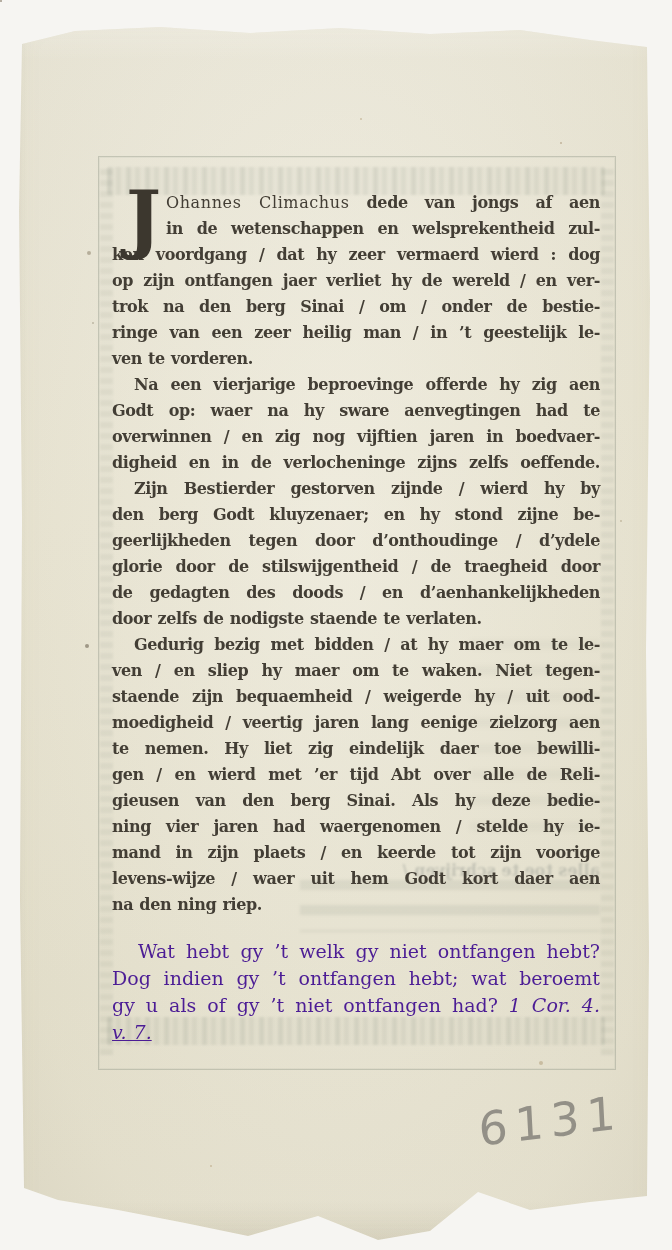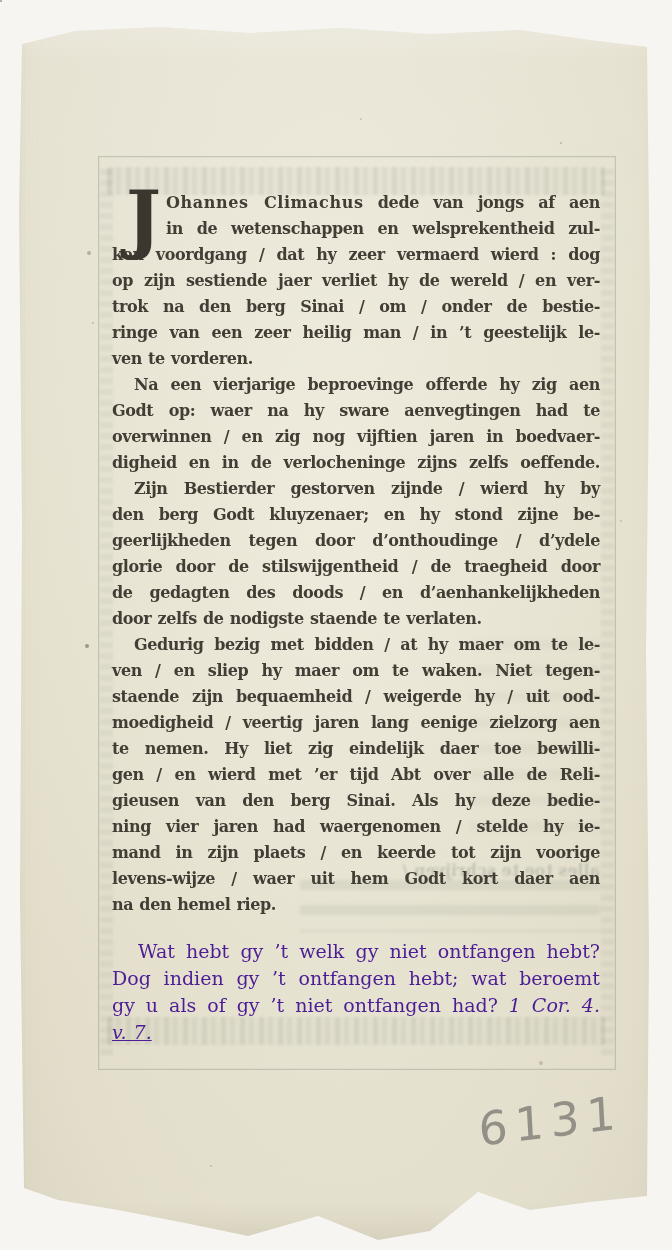--- a/index.html
+++ b/index.html
@@ -69,21 +69,21 @@
   }
   .short{text-align-last:left;}
   .ind{text-indent:22px;}
   .dropgap{padding-left:54px;}
   .drop-cap{
     position:absolute;left:14px;top:-1px;
     font-family:"DejaVu Serif", serif;font-weight:700;
     font-size:74px;line-height:58px;color:#3c372e;
     letter-spacing:0;
   }
-  .roman-lead{font-weight:700;letter-spacing:.6px;}
+  .roman-lead{font-weight:400;letter-spacing:.6px;}
   
   .quote{
     position:absolute;left:112px;top:938px;width:488px;
     color:#4c1d95;
   }
   .rl{
     font-family:"DejaVu Serif", serif;font-weight:400;
     font-size:19px;line-height:27px;height:27px;
     text-align:justify;text-align-last:justify;word-spacing:1px;
   }
@@ -152,21 +152,21 @@
 <div class="ghost-stripes"></div>
 <div class="ghost-text">alles toe te schrijven /</div>
 
 <div class="textblock">
   <div class="drop-cap">J</div>
 
   <div>
     <div class="bl dropgap"><span class="roman-lead">Ohannes Climachus</span>&nbsp;<span>dede van jongs af aen</span></div>
     <div class="bl dropgap">in de wetenschappen en welsprekentheid zul-</div>
     <div class="bl">ken voordgang / dat hy zeer vermaerd wierd : dog</div>
-    <div class="bl">op zijn sestiende jaer verliet hy de wereld / en ver-</div>
+    <div class="bl">op zijn ontfangen jaer verliet hy de wereld / en ver-</div>
     <div class="bl">trok na den berg Sinai / om / onder de bestie-</div>
     <div class="bl">ringe van een zeer heilig man / in ’t geestelijk le-</div>
     <div class="bl short">ven te vorderen.</div>
   </div>
 
   <div>
     <div class="bl ind">Na een vierjarige beproevinge offerde hy zig aen</div>
     <div class="bl">Godt op: waer na hy sware aenvegtingen had te</div>
     <div class="bl">overwinnen / en zig nog vijftien jaren in boedvaer-</div>
     <div class="bl">digheid en in de verlocheninge zijns zelfs oeffende.</div>
@@ -185,21 +185,21 @@
     <div class="bl ind">Gedurig bezig met bidden / at hy maer om te le-</div>
     <div class="bl">ven / en sliep hy maer om te waken. Niet tegen-</div>
     <div class="bl">staende zijn bequaemheid / weigerde hy / uit ood-</div>
     <div class="bl">moedigheid / veertig jaren lang eenige zielzorg aen</div>
     <div class="bl">te nemen. Hy liet zig eindelijk daer toe bewilli-</div>
     <div class="bl">gen / en wierd met ’er tijd Abt over alle de Reli-</div>
     <div class="bl">gieusen van den berg Sinai. Als hy deze bedie-</div>
     <div class="bl">ning vier jaren had waergenomen / stelde hy ie-</div>
     <div class="bl">mand in zijn plaets / en keerde tot zijn voorige</div>
     <div class="bl">levens-wijze / waer uit hem Godt kort daer aen</div>
-    <div class="bl short">na den hemel riep.</div>
+    <div class="bl short">na den ning riep.</div>
   </div>
 </div>
 
 <div class="quote">
   <div class="rl qind">Wat hebt gy ’t welk gy niet ontfangen hebt?</div>
   <div class="rl">Dog indien gy ’t ontfangen hebt; wat beroemt</div>
   <div class="rl"><span>gy u als of gy ’t niet ontfangen had? </span><span class="cite">1 Cor. 4.</span></div>
   <div class="rl short cite">v. 7.</div>
 </div>
 

